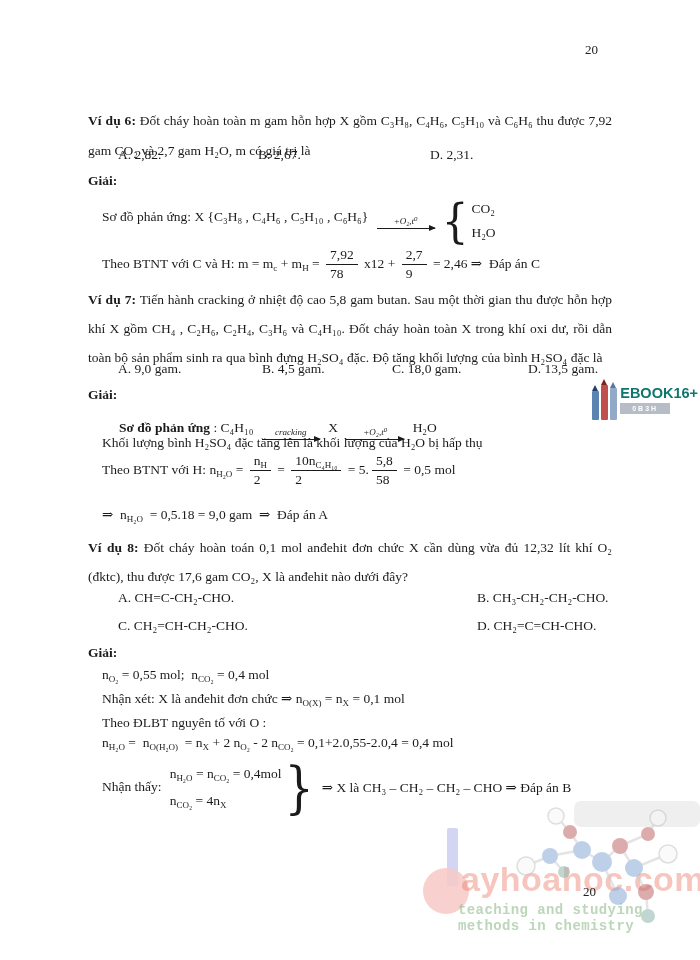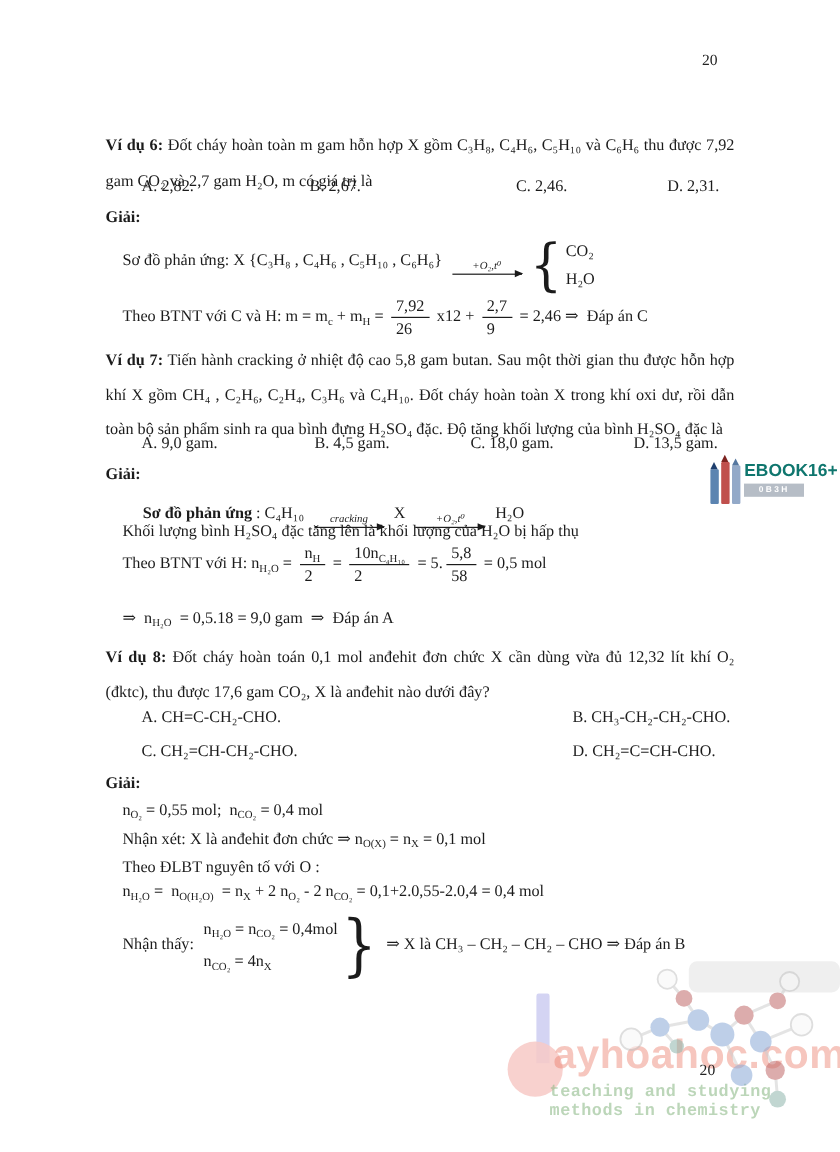--- a/index.html
+++ b/index.html
@@ -69,40 +69,39 @@
 <div class="page">
 
   <div class="pgno pgno-top">20</div>
 
   <div class="sec para" style="top:78px;margin-top:28px;">
     <b>Ví dụ 6:</b><span> Đốt cháy hoàn toàn m gam hỗn hợp X gồm C₃H₈, C₄H₆, C₅H₁₀ và C₆H₆ thu được 7,92 gam CO₂ và 2,7 gam H₂O, m có giá trị là</span>
   </div>
   <div class="sec opts vd6opts" style="top:140px;">
     <span>A. 2,82.</span>
     <span>B. 2,67.</span>
-    <span>C. 2,46.</span>
     <span>D. 2,31.</span>
   </div>
   <div class="sec giai" style="top:168px;">Giải:</div>
   <div class="sec ind sodo" style="top:192px;">
     <span><span class="t">Sơ đồ phản ứng: X {C₃H₈ , C₄H₆ , C₅H₁₀ , C₆H₆} </span><span class="arr">
           <span class="arrlbl">+O₂,t⁰</span>
           <span class="arrln"></span>
         </span></span>
     <span class="bgroup">
       <span class="brace">{</span>
       <span class="bstack">
         <span>CO₂</span>
         <span>H₂O</span>
       </span>
     </span>
   </div>
   <div class="sec ind eq" style="top:246px;"><span class="t">Theo BTNT với C và H: m = m</span><sub>c</sub><span class="t"> + m</span><sub>H</sub><span class="t"> = </span><span class="frac">
         <span class="fnum">7,92</span>
-        <span class="fden">26</span>
+        <span class="fden">78</span>
       </span><span class="t"> x12 + </span><span class="frac">
         <span class="fnum">2,7</span>
         <span class="fden">9</span>
       </span><span class="t"> = 2,46 ⇒  Đáp án C</span></div>
 
   <div class="sec para" style="top:285px;line-height:29px;">
     <b>Ví dụ 7:</b><span> Tiến hành cracking ở nhiệt độ cao 5,8 gam butan. Sau một thời gian thu được hỗn hợp khí X gồm CH₄ , C₂H₆, C₂H₄, C₃H₆ và C₄H₁₀. Đốt cháy hoàn toàn X trong khí oxi dư, rồi dẫn toàn bộ sản phẩm sinh ra qua bình đựng H₂SO₄ đặc. Độ tăng khối lượng của bình H₂SO₄ đặc là</span>
   </div>
   <div class="sec opts vd7opts" style="top:354px;">
     <span>A. 9,0 gam.</span>

